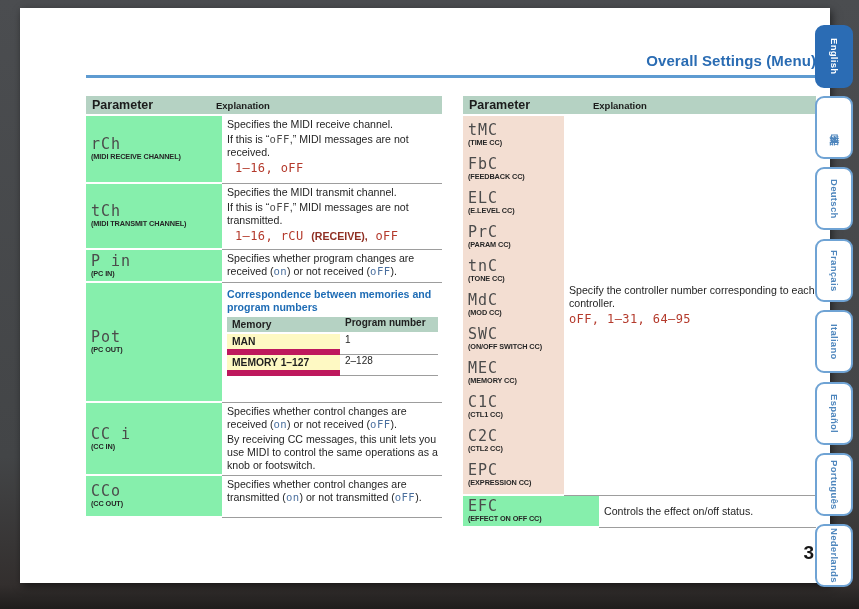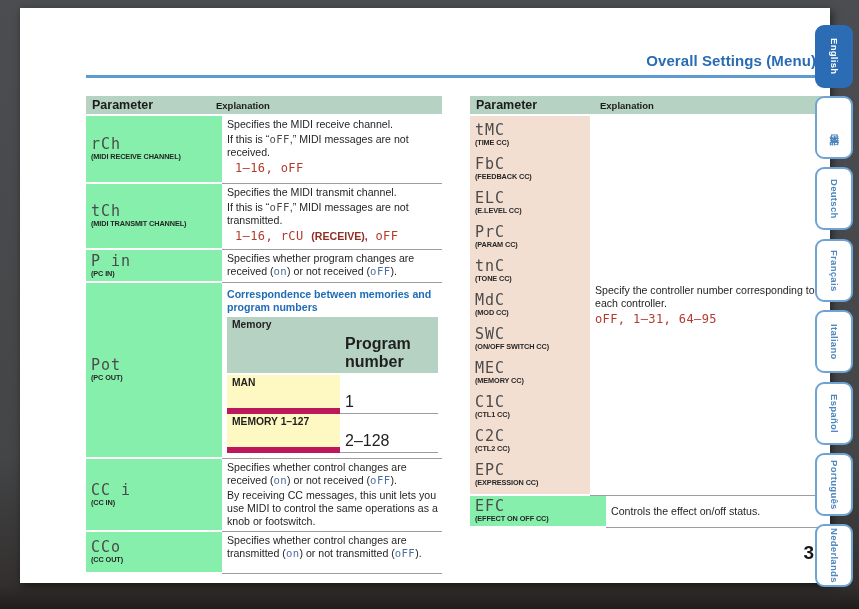--- a/index.html
+++ b/index.html
@@ -19,21 +19,21 @@
   .doc-title {
     position: absolute; top: 44px; right: 14px;
     font-size: 15px; font-weight: bold; color: #2a6cb3; letter-spacing: .1px;
   }
   .title-rule {
     position: absolute; top: 67px; left: 66px; right: 14px; height: 3px;
     background: #5e9bd1;
   }
   .cols {
     position: absolute; top: 88px; left: 66px;
-    display: flex; gap: 28px; align-items: flex-start;
+    display: flex; gap: 21px; align-items: flex-start;
   }
   .ptable { width: 356px; }
   .ptable.right { width: 353px; }
 
   .thead { display: flex; background: #b5d2c3; border-bottom: 2px solid #fff; }
   .th-param {
     width: 125px; padding: 2px 0 2px 6px;
     font-size: 12.5px; font-weight: bold; color: #1c1c1c;
   }
   .th-expl {
@@ -69,28 +69,28 @@
   .lcd     { color: #4b4b4b; font-size: 10.6px; }
   .lcdblue { color: #4a6f9e; font-size: 10.6px; }
   .lcdred  { color: #b43a2c; font-size: 12px; }
   .redbold { color: #8f2f23; font-weight: bold; font-size: 10.6px; font-family: "Liberation Sans", sans-serif; }
 
   
   .subtable { margin: 2px 4px 2px 0; }
   .st-row { display: flex; }
   .st-head { background: #b5d2c3; border-bottom: 2px solid #fff; }
   .st-row .st-c1 { width: 113px; padding: 2px 0 2px 5px; font-size: 10.3px; font-weight: bold; color: #1f1f1f; }
-  .st-row .st-c2 { flex: 1; padding: 18px 0 2px 5px; font-size: 16px; color: #1f1f1f; }
+  .st-row .st-c2 { flex: 1; padding: 0 0 2px 5px; font-size: 10px; color: #1f1f1f; }
   .st-head .st-c2 { font-weight: bold; }
   .st-data .st-c1 { background: #fef9c3; border-bottom: 6px solid #be185d; }
   .st-data .st-c2 { border-bottom: 1px solid #9d9d9d; }
 
   
   .pcol {
-    width: 120px; background: #f3ded2; border-bottom: 2px solid #fff;
+    width: 101px; background: #f3ded2; border-bottom: 2px solid #fff;
     padding: 2px 0 2px 5px;
   }
   .pentry { height: 34px; display: flex; flex-direction: column; justify-content: center; }
 
   .page-number {
     position: absolute; top: 534px; right: 16px;
     font-size: 19px; font-weight: bold; color: #161616;
   }
 
   

